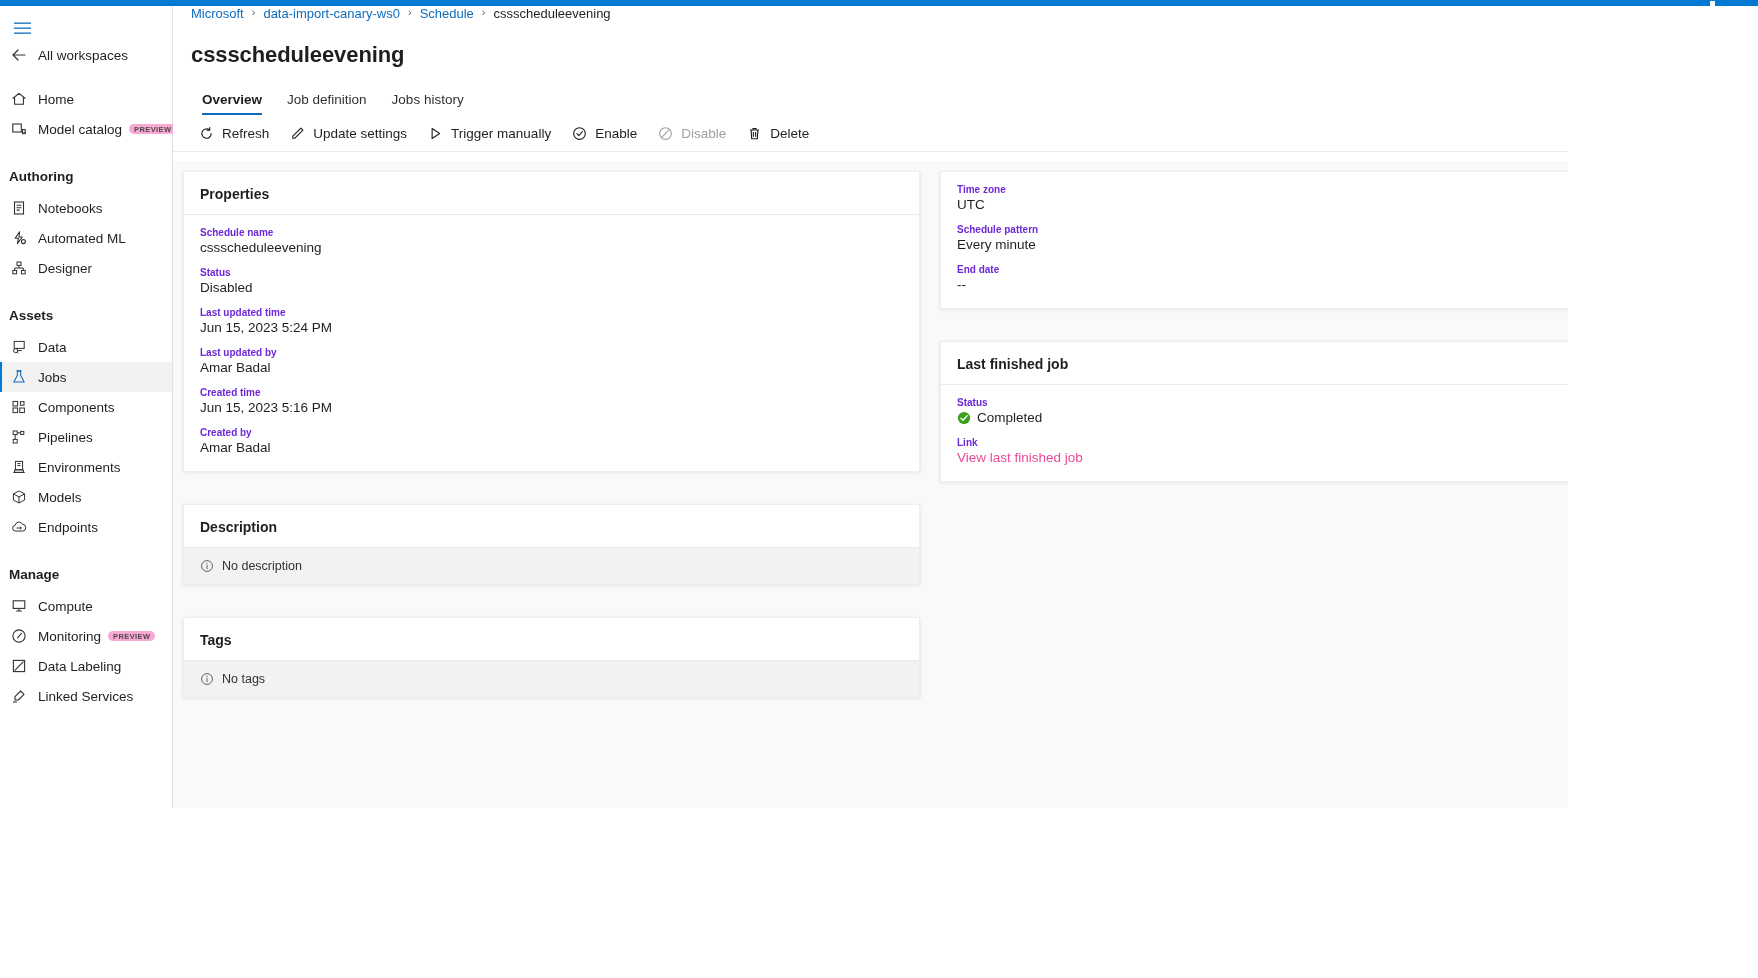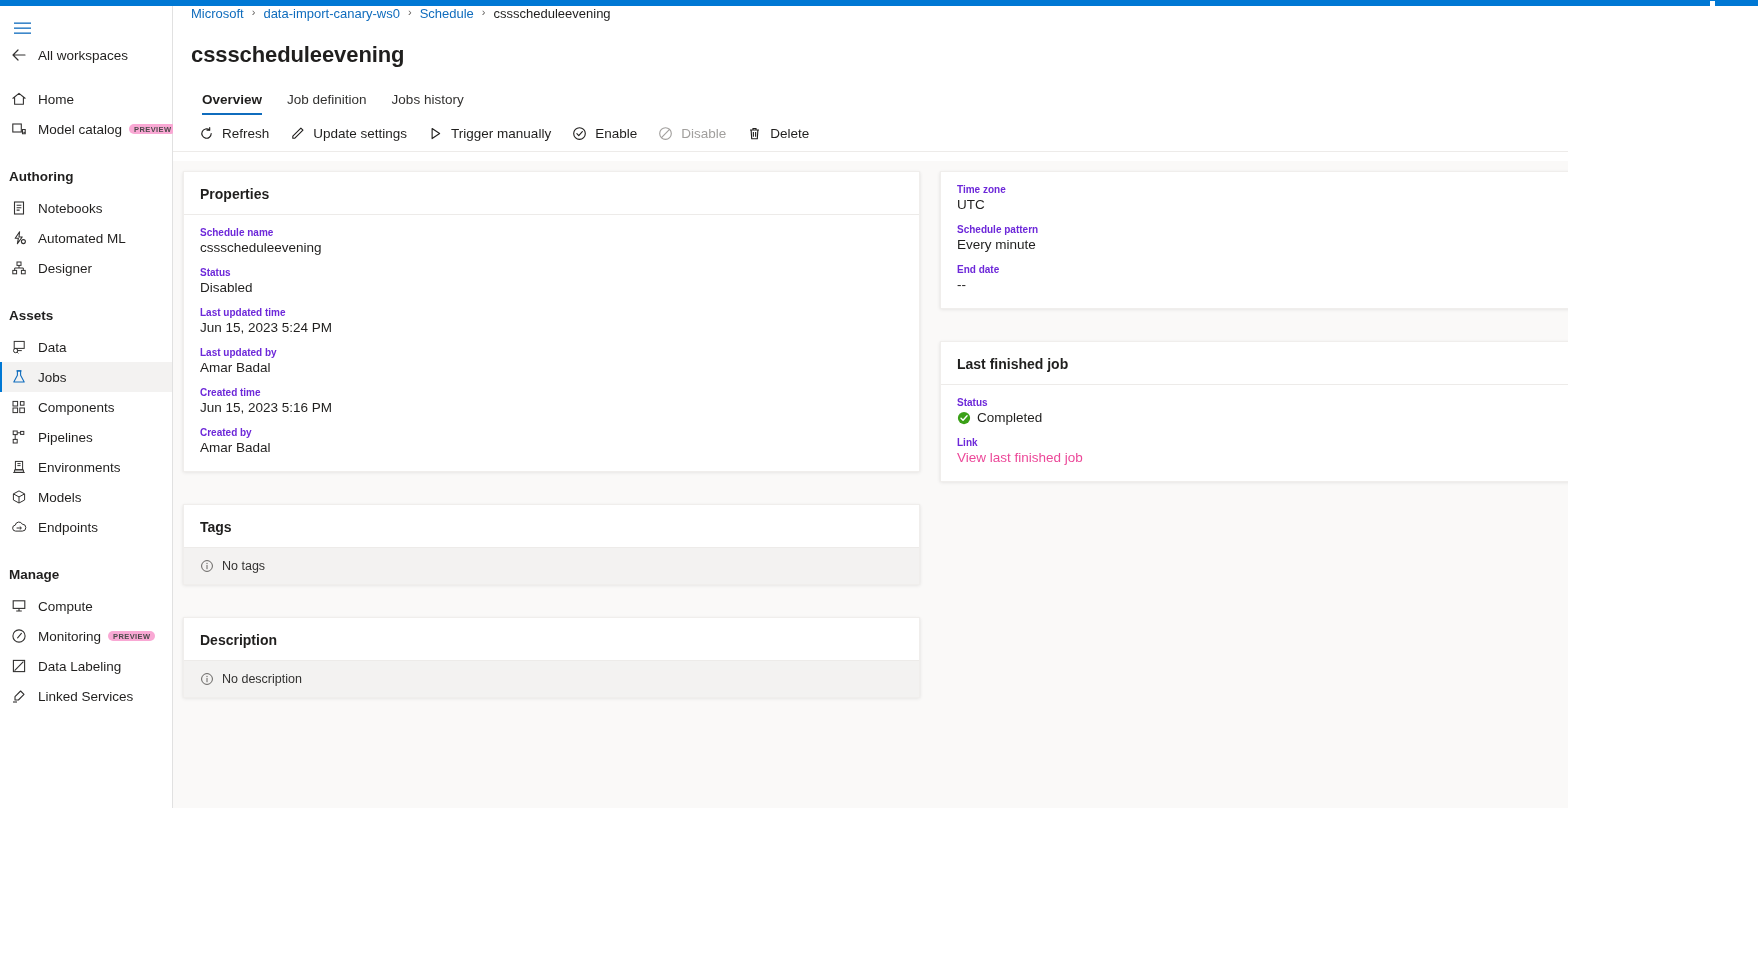--- a/index.html
+++ b/index.html
@@ -530,47 +530,47 @@
                   <div class="field-value">Jun 15, 2023 5:16 PM</div>
                 </div>
                 <div class="field">
                   <div class="field-label">Created by</div>
                   <div class="field-value">Amar Badal</div>
                 </div>
               </div>
             </div>
 
             <div class="card">
+              <div class="card-head">Description</div>
+              <div class="empty-row">
+                <span class="info-ico">
+                  <svg width="14" height="14" viewBox="0 0 16 16" fill="none" stroke="#605e5c" stroke-width="1.1">
+                    <circle cx="8" cy="8" r="6.2"></circle>
+                    <path d="M8 7.2 V11.2" stroke-linecap="round"></path>
+                    <circle cx="8" cy="4.9" r="0.75" fill="#605e5c" stroke="none"></circle>
+                  </svg>
+                </span>
+                <span>No description</span>
+              </div>
+            </div>
+
+            <div class="card">
               <div class="card-head">Tags</div>
               <div class="empty-row">
                 <span class="info-ico">
                   <svg width="14" height="14" viewBox="0 0 16 16" fill="none" stroke="#605e5c" stroke-width="1.1">
                     <circle cx="8" cy="8" r="6.2"></circle>
                     <path d="M8 7.2 V11.2" stroke-linecap="round"></path>
                     <circle cx="8" cy="4.9" r="0.75" fill="#605e5c" stroke="none"></circle>
                   </svg>
                 </span>
                 <span>No tags</span>
               </div>
             </div>
 
-            <div class="card">
-              <div class="card-head">Description</div>
-              <div class="empty-row">
-                <span class="info-ico">
-                  <svg width="14" height="14" viewBox="0 0 16 16" fill="none" stroke="#605e5c" stroke-width="1.1">
-                    <circle cx="8" cy="8" r="6.2"></circle>
-                    <path d="M8 7.2 V11.2" stroke-linecap="round"></path>
-                    <circle cx="8" cy="4.9" r="0.75" fill="#605e5c" stroke="none"></circle>
-                  </svg>
-                </span>
-                <span>No description</span>
-              </div>
-            </div>
-
           </div>
 
           <div class="col col-right">
 
             <div class="card">
               <div class="card-body">
                 <div class="field">
                   <div class="field-label">Time zone</div>
                   <div class="field-value">UTC</div>
                 </div>

